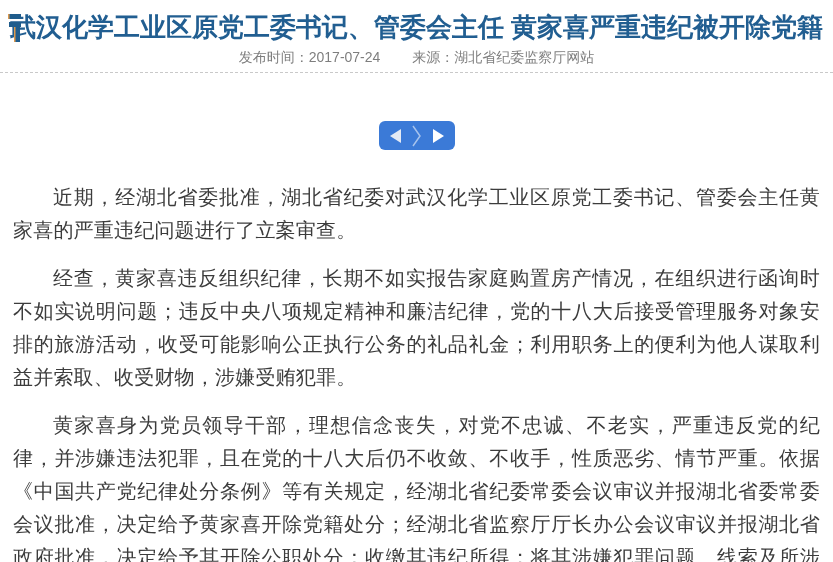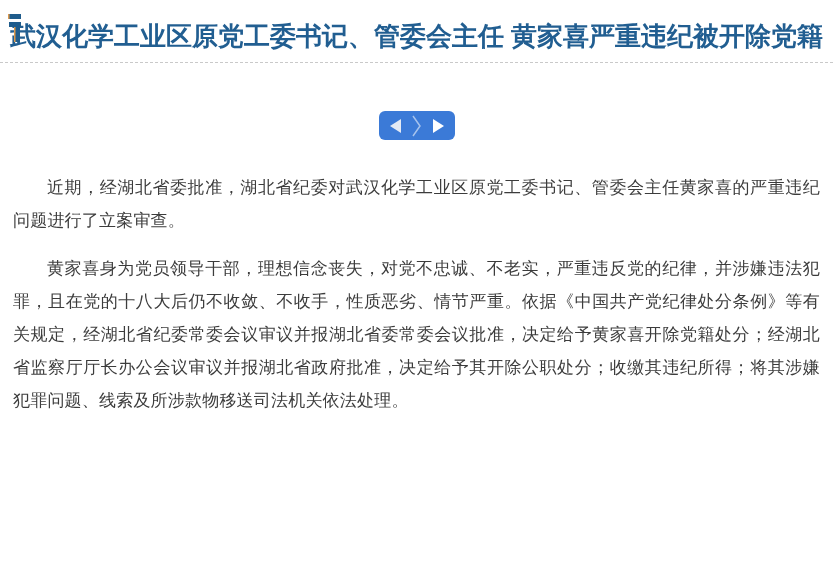--- a/index.html
+++ b/index.html
@@ -7,21 +7,21 @@
     --pager-bg:#3b7ad7; --divider:#c9c9c9; --fragment:#1f5c8c; --fringe:#dd9a4d;
   }
   *{box-sizing:border-box; margin:0; padding:0;}
   html,body{background:#fff;}
   body{
     width:833px; height:562px; overflow:hidden; position:relative;
     font-family:"Liberation Sans","DejaVu Sans",sans-serif;
   }
   .edge-fragment{position:absolute; left:6px; top:11px; width:17px; height:31px; overflow:hidden;}
   .title-block{
-    padding-top:17px; text-align:center; color:var(--title);
+    padding-top:8px; text-align:center; color:var(--title);
     font-weight:bold; font-size:26px; line-height:38px;
   }
   .title-line{display:block;}
   .meta-line{
     margin-top:3px; text-align:center; color:var(--meta);
     font-size:14px; line-height:16px;
   }
   .meta-source{margin-left:28px;}
   .dashed-divider{
     margin-top:7px; border:0; border-top:1px dashed var(--divider); height:0; width:100%;
@@ -31,21 +31,21 @@
     width:76px; height:29px; background:var(--pager-bg); border-radius:6px;
     display:flex; align-items:center; justify-content:space-between; padding:0 7px;
   }
   .pager-btn{
     background:transparent; border:0; cursor:pointer; display:flex;
     align-items:center; justify-content:center; width:20px; height:29px; padding:0;
   }
   .pager-chev{display:flex; align-items:center; height:29px;}
   .article{margin-top:31px; padding:0 13px; color:var(--body);}
   .article p{
-    font-size:17px; line-height:33px; text-align:justify; text-indent:2em;
+    font-size:20px; line-height:33px; text-align:justify; text-indent:2em;
     margin-bottom:15px; letter-spacing:0.2px;
   }
   .article p:last-child{margin-bottom:0;}
 </style>
 </head>
 <body>
 
 <div class="edge-fragment">
   <svg width="17" height="31" viewBox="0 0 17 31">
     <rect x="3" y="3" width="12" height="5" fill="var(--fragment)"></rect>
@@ -53,20 +53,24 @@
     <rect x="9" y="15" width="5" height="16" fill="var(--fragment)"></rect>
     <rect x="2" y="3" width="1.5" height="5" fill="var(--fringe)"></rect>
     <rect x="8" y="16" width="1.5" height="15" fill="var(--fringe)"></rect>
   </svg>
 </div>
 
 <header>
   <h1 class="title-block">
     <span class="title-line">武汉化学工业区原党工委书记、管委会主任 黄家喜严重违纪被开除党籍</span>
   </h1>
+  <div class="meta-line">
+    <span>发布时间：2017-07-24</span>
+    <span class="meta-source">来源：湖北省纪委监察厅网站</span>
+  </div>
   <hr class="dashed-divider">
 </header>
 
 <div class="pager-bar">
   <div class="pager-pill">
     <button class="pager-btn" aria-label="previous">
       <svg width="12" height="14" viewBox="0 0 12 14">
         <polygon points="11,0 11,14 0,7" fill="#e4eaf4"></polygon>
       </svg>
     </button>
@@ -78,14 +82,15 @@
     <button class="pager-btn" aria-label="next">
       <svg width="12" height="14" viewBox="0 0 12 14">
         <polygon points="1,0 1,14 12,7" fill="#ffffff"></polygon>
       </svg>
     </button>
   </div>
 </div>
 
 <article class="article">
   <p>近期，经湖北省委批准，湖北省纪委对武汉化学工业区原党工委书记、管委会主任黄家喜的严重违纪问题进行了立案审查。</p>
+  <p>经查，黄家喜违反组织纪律，长期不如实报告家庭购置房产情况，在组织进行函询时不如实说明问题；违反中央八项规定精神和廉洁纪律，党的十八大后接受管理服务对象安排的旅游活动，收受可能影响公正执行公务的礼品礼金；利用职务上的便利为他人谋取利益并索取、收受财物，涉嫌受贿犯罪。</p>
   <p>黄家喜身为党员领导干部，理想信念丧失，对党不忠诚、不老实，严重违反党的纪律，并涉嫌违法犯罪，且在党的十八大后仍不收敛、不收手，性质恶劣、情节严重。依据《中国共产党纪律处分条例》等有关规定，经湖北省纪委常委会议审议并报湖北省委常委会议批准，决定给予黄家喜开除党籍处分；经湖北省监察厅厅长办公会议审议并报湖北省政府批准，决定给予其开除公职处分；收缴其违纪所得；将其涉嫌犯罪问题、线索及所涉款物移送司法机关依法处理。</p>
 </article>
 
 </body></html>

